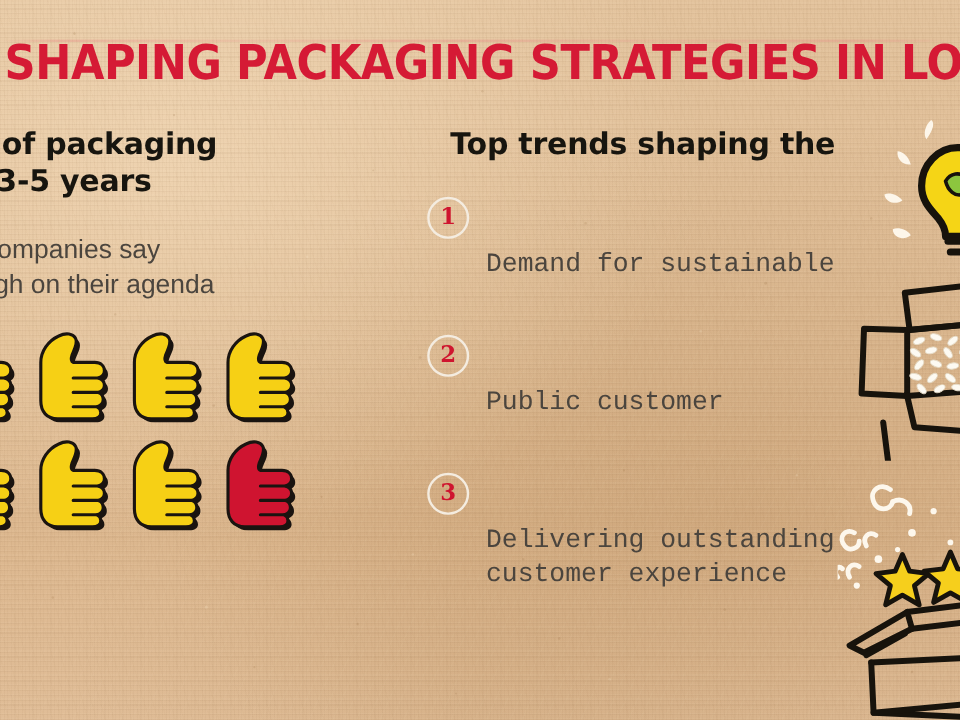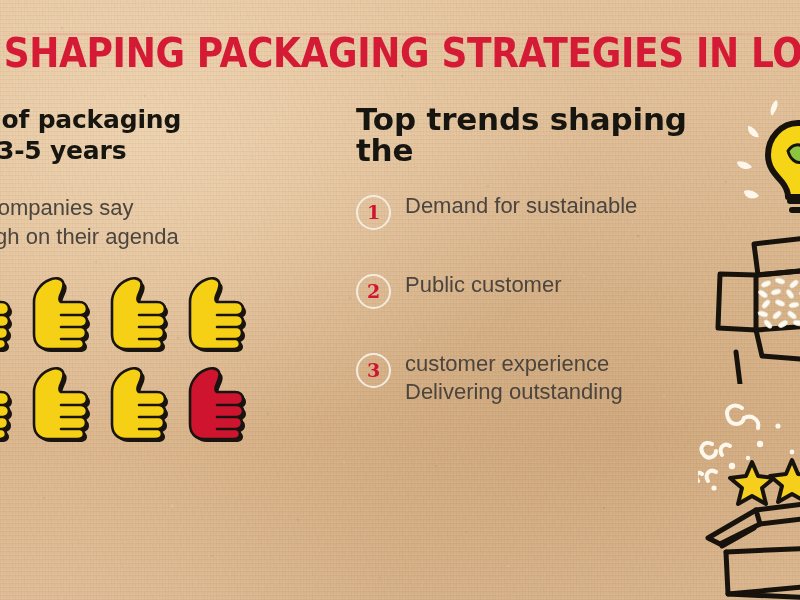--- a/index.html
+++ b/index.html
@@ -104,24 +104,25 @@
   .thumb-row { display:flex; gap:15px; }
   .thumb-row + .thumb-row { margin-top:10px; }
   .thumb { width:63px; height:80px; flex:0 0 auto; }
 
   
   #right-col { position:absolute; left:356px; top:104px; width:340px; }
 
   #trend-head {
     font-family:"DejaVu Sans", sans-serif;
     font-weight:700;
-    font-size:31px;
+    font-size:25px;
     line-height:31px;
     color:#17150f;
     letter-spacing:-0.2px;
+    text-align:right;
   }
 
   #trend-list { margin-top:26px; }
   .trend-item { display:flex; align-items:flex-start; gap:14px; }
   .trend-item + .trend-item { margin-top:41px; }
 
   .num-circle {
     flex:0 0 auto;
     width:35px; height:35px;
     border-radius:50%;
@@ -130,24 +131,25 @@
     margin-top:3px;
   }
   .num-circle span {
     font-family:"DejaVu Serif", serif;
     font-weight:700;
     font-size:19px;
     line-height:1;
     color:#cf152f;
   }
   .trend-text {
-    font-family:Liberation Sans, sans-serif;
+    font-family:Liberation Mono, monospace;
     font-size:22px;
     line-height:28px;
     color:#4b453e;
+    margin-top:46px;
   }
 
   
   .illus { position:absolute; pointer-events:none; }
   #illus-bulb  { left:706px; top:96px;  width:104px; height:130px; }
   #illus-box   { left:700px; top:232px; width:112px; height:152px; }
   #illus-stars { left:698px; top:400px; width:116px; height:200px; }
 </style>
 </head>
 <body>
@@ -347,22 +349,22 @@
         <div class="trend-text">
           <div>Public customer</div>
         </div>
       </div>
 
       <div class="trend-item">
         <div class="num-circle">
           <span>3</span>
         </div>
         <div class="trend-text">
+          <div>Delivering outstanding</div>
           <div>customer experience</div>
-          <div>Delivering outstanding</div>
         </div>
       </div>
 
     </div>
   </div>
 
   <svg class="illus" id="illus-bulb" viewBox="0 0 104 130">
     <g fill="#fdf6ea">
       <path d="M70 4 C73 6 72 12 66 20 C63 16 65 8 70 4 Z"></path>
       <path d="M42 30 C46 30 51 34 53 41 C47 42 41 37 42 30 Z"></path>

